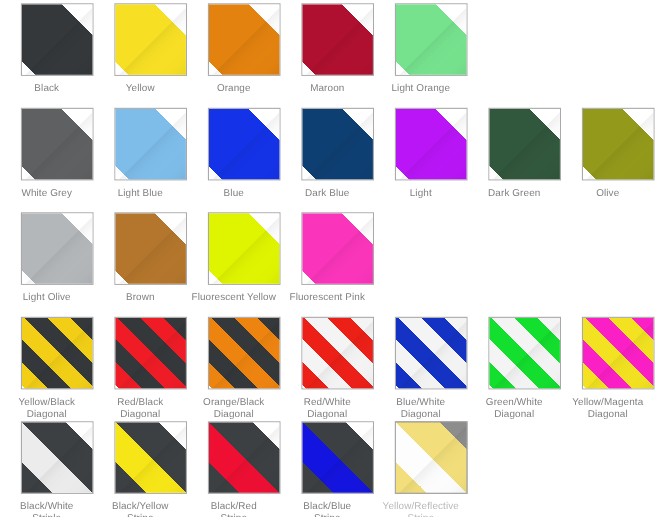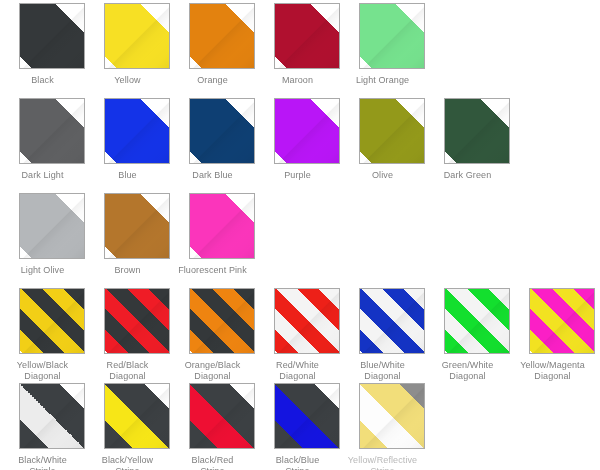--- a/index.html
+++ b/index.html
@@ -130,72 +130,86 @@
         </div>
         <div class="swatch-label">Light Orange</div>
       </div>
     </div>
     <div class="swatch-row">
       <div class="swatch-cell">
         <div class="swatch-tile" style="background: rgb(255, 255, 255);">
           <div class="swatch-paint" style="background: linear-gradient(45deg, rgb(255, 255, 255) 0%, rgb(255, 255, 255) 21%, rgb(95, 96, 98) 21%, rgb(95, 96, 98) 70%, rgb(255, 255, 255) 70%, rgb(255, 255, 255) 100%);"></div>
           <div class="swatch-sheen"></div>
         </div>
-        <div class="swatch-label">Dark Light</div>
+        <div class="swatch-label">White Grey</div>
+      </div>
+      <div class="swatch-cell">
+        <div class="swatch-tile" style="background: rgb(255, 255, 255);">
+          <div class="swatch-paint" style="background: linear-gradient(45deg, rgb(255, 255, 255) 0%, rgb(255, 255, 255) 21%, rgb(126, 189, 234) 21%, rgb(126, 189, 234) 70%, rgb(255, 255, 255) 70%, rgb(255, 255, 255) 100%);"></div>
+          <div class="swatch-sheen"></div>
+        </div>
+        <div class="swatch-label">Light Blue</div>
       </div>
       <div class="swatch-cell">
         <div class="swatch-tile" style="background: rgb(255, 255, 255);">
           <div class="swatch-paint" style="background: linear-gradient(45deg, rgb(255, 255, 255) 0%, rgb(255, 255, 255) 21%, rgb(20, 51, 232) 21%, rgb(20, 51, 232) 70%, rgb(255, 255, 255) 70%, rgb(255, 255, 255) 100%);"></div>
           <div class="swatch-sheen"></div>
         </div>
         <div class="swatch-label">Blue</div>
       </div>
       <div class="swatch-cell">
         <div class="swatch-tile" style="background: rgb(255, 255, 255);">
           <div class="swatch-paint" style="background: linear-gradient(45deg, rgb(255, 255, 255) 0%, rgb(255, 255, 255) 21%, rgb(14, 63, 115) 21%, rgb(14, 63, 115) 70%, rgb(255, 255, 255) 70%, rgb(255, 255, 255) 100%);"></div>
           <div class="swatch-sheen"></div>
         </div>
         <div class="swatch-label">Dark Blue</div>
       </div>
       <div class="swatch-cell">
         <div class="swatch-tile" style="background: rgb(255, 255, 255);">
           <div class="swatch-paint" style="background: linear-gradient(45deg, rgb(255, 255, 255) 0%, rgb(255, 255, 255) 21%, rgb(185, 21, 247) 21%, rgb(185, 21, 247) 70%, rgb(255, 255, 255) 70%, rgb(255, 255, 255) 100%);"></div>
           <div class="swatch-sheen"></div>
         </div>
-        <div class="swatch-label">Purple</div>
+        <div class="swatch-label">Light</div>
+      </div>
+      <div class="swatch-cell">
+        <div class="swatch-tile" style="background: rgb(255, 255, 255);">
+          <div class="swatch-paint" style="background: linear-gradient(45deg, rgb(255, 255, 255) 0%, rgb(255, 255, 255) 21%, rgb(49, 87, 60) 21%, rgb(49, 87, 60) 70%, rgb(255, 255, 255) 70%, rgb(255, 255, 255) 100%);"></div>
+          <div class="swatch-sheen"></div>
+        </div>
+        <div class="swatch-label">Dark Green</div>
       </div>
       <div class="swatch-cell">
         <div class="swatch-tile" style="background: rgb(255, 255, 255);">
           <div class="swatch-paint" style="background: linear-gradient(45deg, rgb(255, 255, 255) 0%, rgb(255, 255, 255) 21%, rgb(147, 153, 26) 21%, rgb(147, 153, 26) 70%, rgb(255, 255, 255) 70%, rgb(255, 255, 255) 100%);"></div>
           <div class="swatch-sheen"></div>
         </div>
         <div class="swatch-label">Olive</div>
       </div>
-      <div class="swatch-cell">
-        <div class="swatch-tile" style="background: rgb(255, 255, 255);">
-          <div class="swatch-paint" style="background: linear-gradient(45deg, rgb(255, 255, 255) 0%, rgb(255, 255, 255) 21%, rgb(49, 87, 60) 21%, rgb(49, 87, 60) 70%, rgb(255, 255, 255) 70%, rgb(255, 255, 255) 100%);"></div>
-          <div class="swatch-sheen"></div>
-        </div>
-        <div class="swatch-label">Dark Green</div>
-      </div>
     </div>
     <div class="swatch-row">
       <div class="swatch-cell">
         <div class="swatch-tile" style="background: rgb(255, 255, 255);">
           <div class="swatch-paint" style="background: linear-gradient(45deg, rgb(255, 255, 255) 0%, rgb(255, 255, 255) 21%, rgb(180, 183, 186) 21%, rgb(180, 183, 186) 70%, rgb(255, 255, 255) 70%, rgb(255, 255, 255) 100%);"></div>
           <div class="swatch-sheen"></div>
         </div>
         <div class="swatch-label">Light Olive</div>
       </div>
       <div class="swatch-cell">
         <div class="swatch-tile" style="background: rgb(255, 255, 255);">
           <div class="swatch-paint" style="background: linear-gradient(45deg, rgb(255, 255, 255) 0%, rgb(255, 255, 255) 21%, rgb(180, 118, 44) 21%, rgb(180, 118, 44) 70%, rgb(255, 255, 255) 70%, rgb(255, 255, 255) 100%);"></div>
           <div class="swatch-sheen"></div>
         </div>
         <div class="swatch-label">Brown</div>
+      </div>
+      <div class="swatch-cell">
+        <div class="swatch-tile" style="background: rgb(255, 255, 255);">
+          <div class="swatch-paint" style="background: linear-gradient(45deg, rgb(255, 255, 255) 0%, rgb(255, 255, 255) 21%, rgb(223, 245, 0) 21%, rgb(223, 245, 0) 70%, rgb(255, 255, 255) 70%, rgb(255, 255, 255) 100%);"></div>
+          <div class="swatch-sheen"></div>
+        </div>
+        <div class="swatch-label">Fluorescent Yellow</div>
       </div>
       <div class="swatch-cell">
         <div class="swatch-tile" style="background: rgb(255, 255, 255);">
           <div class="swatch-paint" style="background: linear-gradient(45deg, rgb(255, 255, 255) 0%, rgb(255, 255, 255) 21%, rgb(251, 53, 187) 21%, rgb(251, 53, 187) 70%, rgb(255, 255, 255) 70%, rgb(255, 255, 255) 100%);"></div>
           <div class="swatch-sheen"></div>
         </div>
         <div class="swatch-label">Fluorescent Pink</div>
       </div>
     </div>
     <div class="swatch-row">

